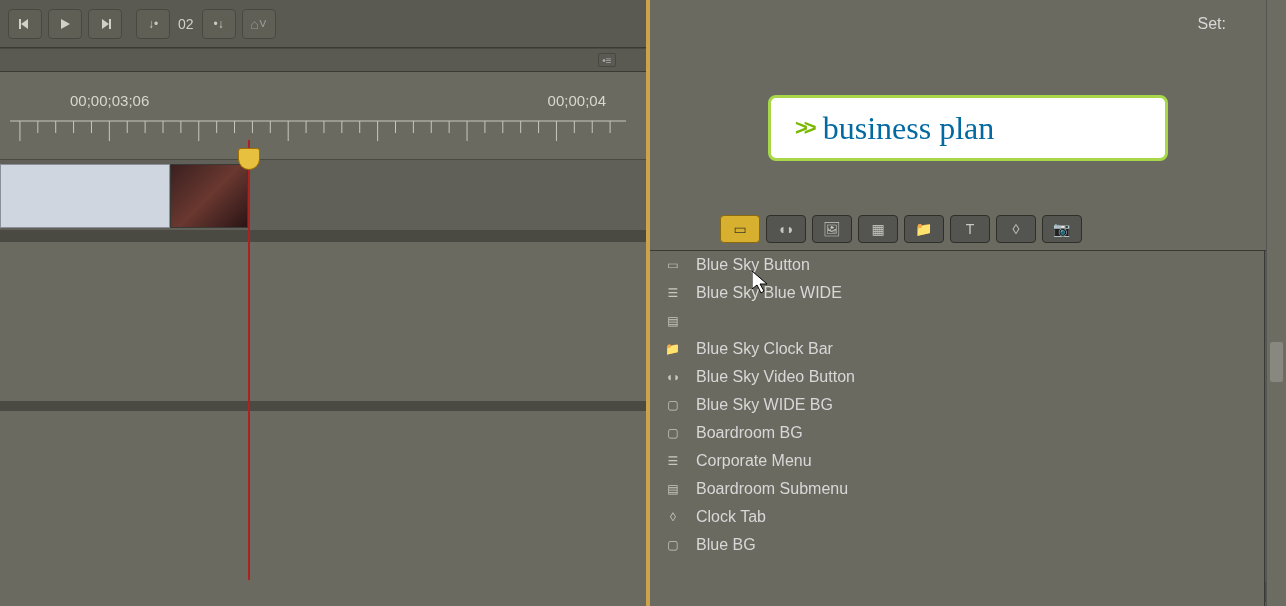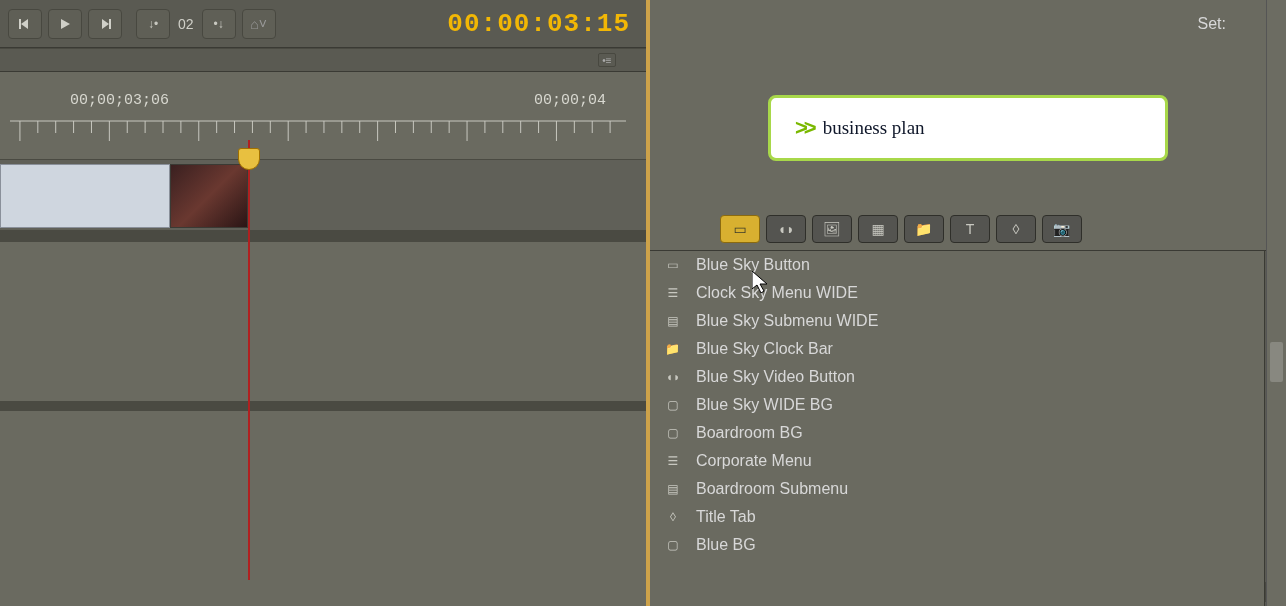--- a/index.html
+++ b/index.html
@@ -13,21 +13,21 @@
   .btn { background: #5f5f56; border: 1px solid #484840; border-radius: 4px; height: 30px; min-width: 34px; display: flex; align-items: center; justify-content: center; color: #c8c8c0; margin: 0 2px; cursor: pointer; }
   .btn-group { display: flex; align-items: center; gap: 2px; margin-right: 10px; }
   .timecode-main { margin-left: auto; color: #f2b705; font-family: "Courier New", monospace; font-size: 26px; font-weight: bold; letter-spacing: 1px; padding-right: 10px; }
   .frame-num { color: #d0d0c8; font-size: 14px; padding: 0 4px; }
 
   
   .subbar { height: 24px; background: #5a5a52; border-top: 1px solid #4a4a42; border-bottom: 1px solid #3a3a34; display: flex; justify-content: flex-end; align-items: center; padding-right: 30px; }
   .menu-dot { width: 18px; height: 14px; background: #5a5a52; border: 1px solid #484840; border-radius: 2px; display: flex; align-items: center; justify-content: center; color: #aaa; font-size: 10px; }
 
   
-  .timeline-wrap { position: relative; padding-top: 20px; font-family: Liberation Mono, monospace; }
+  .timeline-wrap { position: relative; padding-top: 20px; }
   .ruler-labels { display: flex; justify-content: space-between; padding: 0 40px 2px 70px; color: #d8d8d0; font-size: 15px; }
   .ruler { position: relative; height: 44px; margin: 0 20px 0 10px; }
   .ruler svg { width: 100%; height: 100%; }
   .playhead { position: absolute; left: 248px; top: 140px; width: 2px; height: 440px; background: #b02020; z-index: 5; }
   .playhead-handle { position: absolute; left: 238px; top: 148px; width: 22px; height: 22px; background: #e8c040; border: 1px solid #a07000; border-radius: 3px 3px 50% 50%; z-index: 6; }
 
   
   .tracks { margin-top: 4px; }
   .track { height: 72px; background: #606058; border-top: 1px solid #4a4a42; border-bottom: 1px solid #4a4a42; display: flex; align-items: center; position: relative; }
   .clip-text { position: absolute; left: 0; top: 4px; height: 64px; width: 170px; background: #cfd6df; border: 1px solid #8a909a; }
@@ -40,21 +40,21 @@
 
   
   .set-row { height: 48px; display: flex; align-items: center; justify-content: flex-end; padding-right: 60px; gap: 10px; background: #6a6a60; }
   .set-label { color: #d8d8d8; font-size: 16px; }
   .dropdown { width: 340px; height: 26px; background: #5a5a52; border: 1px solid #3a3a34; border-radius: 3px; display: flex; align-items: center; padding: 0 8px; color: #e0e0d8; cursor: pointer; font-size: 15px; }
   .dropdown .chev { margin-left: auto; font-size: 10px; color: #c0c0b8; }
 
   .preview-area { height: 160px; display: flex; align-items: center; justify-content: center; }
   .preview-card { width: 400px; height: 66px; background: #fff; border: 3px solid #a8d84a; border-radius: 8px; display: flex; align-items: center; padding-left: 24px; gap: 10px; }
   .preview-arrows { color: #7ab800; font-size: 22px; font-weight: bold; letter-spacing: -4px; }
-  .preview-text { color: #0f172a; font-size: 19px; font-family: Georgia, serif; }
+  .preview-text { color: #0369a1; font-size: 32px; font-family: Georgia, serif; }
 
   .filter-row { height: 42px; display: flex; align-items: center; gap: 6px; padding-left: 70px; }
   .filter-btn { width: 40px; height: 28px; background: #545450; border: 1px solid #2f2f2a; border-radius: 4px; display: flex; align-items: center; justify-content: center; cursor: pointer; color: #c8c8c0; font-size: 14px; }
   .filter-btn.active { background: #d8b030; color: #3a3a2a; border-color: #8a6a10; }
 
   .asset-list-wrap { flex: 1; position: relative; border-top: 1px solid #3a3a34; background: #6a6a60; }
   .asset-list { position: absolute; left: 0; right: 22px; top: 0; bottom: 0; overflow: hidden; }
   .asset-item { height: 28px; display: flex; align-items: center; padding-left: 12px; gap: 12px; color: #d8d8d8; cursor: pointer; font-size: 16px; }
   .asset-icon { width: 22px; height: 16px; display: flex; align-items: center; justify-content: center; font-size: 12px; color: #c8c8c0; }
   .right-scroll { position: absolute; right: 0; top: 0; width: 22px; bottom: 0; background: #5a5a52; border-left: 1px solid #3a3a34; }
@@ -90,21 +90,20 @@
               <rect x="10" y="1" width="2" height="10"></rect>
             </svg>
           </div>
       </div>
       <div class="btn-group">
         <div class="btn" style="font-size:12px;">↓•</div>
         <span class="frame-num">02</span>
         <div class="btn" style="font-size:12px;">•↓</div>
         <div class="btn" style="font-size:14px;color:#999;">⌂˅</div>
       </div>
-      <div class="timecode-main">00:00:03:15</div>
     </div>
 
     <div class="subbar">
       <div class="menu-dot">•≡</div>
     </div>
 
     <div class="timeline-wrap">
       <div class="ruler-labels">
         <span>00;00;03;06</span>
         <span>00;00;04</span>
@@ -202,25 +201,24 @@
     </div>
 
     <div class="asset-list-wrap">
       <div class="asset-list" id="asset-list">
           <div class="asset-item">
             <span class="asset-icon">▭</span>
             <span>Blue Sky Button</span>
           </div>
           <div class="asset-item">
             <span class="asset-icon">☰</span>
-            <span>Clock Sky Menu WIDE</span>
+            <span>Blue Sky Blue WIDE</span>
           </div>
           <div class="asset-item">
             <span class="asset-icon">▤</span>
-            <span>Blue Sky Submenu WIDE</span>
           </div>
           <div class="asset-item">
             <span class="asset-icon">📁</span>
             <span>Blue Sky Clock Bar</span>
           </div>
           <div class="asset-item">
             <span class="asset-icon">◖◗</span>
             <span>Blue Sky Video Button</span>
           </div>
           <div class="asset-item">
@@ -234,21 +232,21 @@
           <div class="asset-item">
             <span class="asset-icon">☰</span>
             <span>Corporate Menu</span>
           </div>
           <div class="asset-item">
             <span class="asset-icon">▤</span>
             <span>Boardroom Submenu</span>
           </div>
           <div class="asset-item">
             <span class="asset-icon">◊</span>
-            <span>Title Tab</span>
+            <span>Clock Tab</span>
           </div>
           <div class="asset-item">
             <span class="asset-icon">▢</span>
             <span>Blue BG</span>
           </div>
         </div>
       <div class="right-scroll">
         <div class="scroll-arrow" style="margin:2px auto;">▲</div>
         <div class="thumb"></div>
         <div class="scroll-arrow" style="position:absolute;bottom:2px;left:0;">▼</div>

